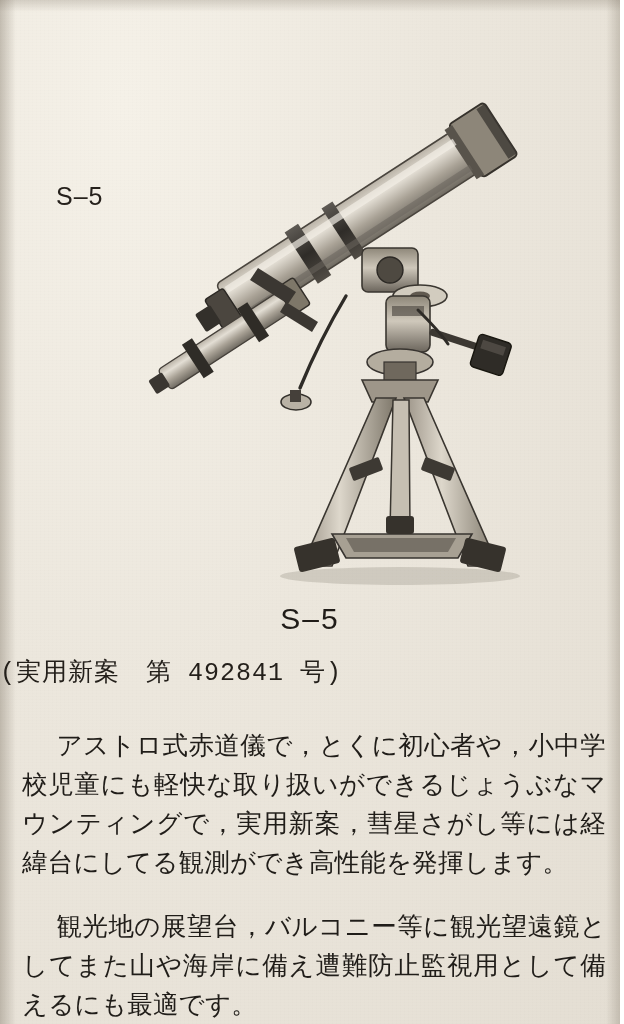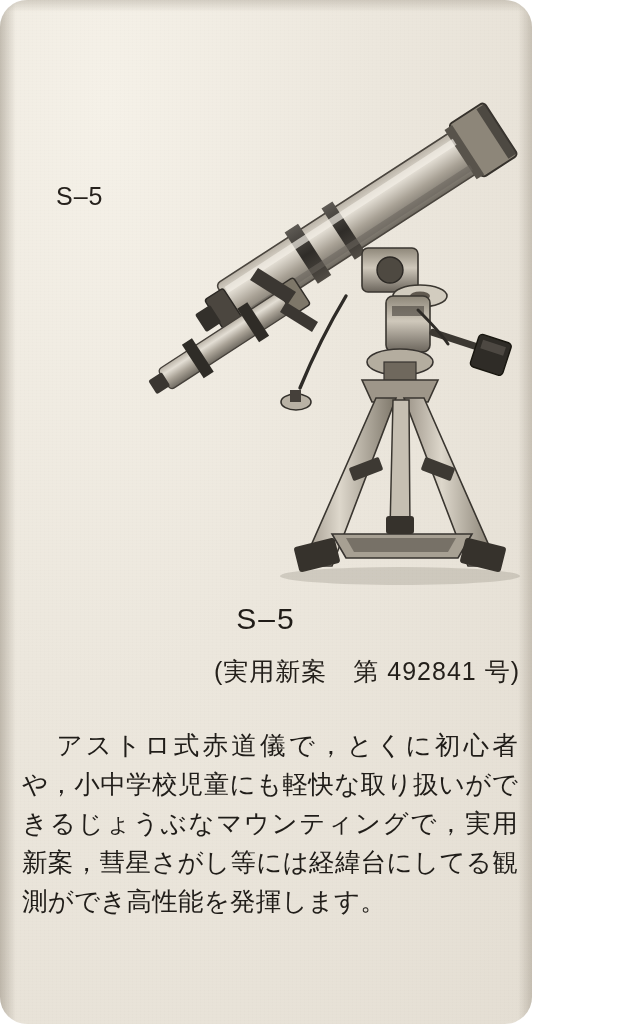--- a/index.html
+++ b/index.html
@@ -8,27 +8,26 @@
     background: #ffffff;
   }
   body {
     width: 624px;
     height: 1024px;
     overflow: hidden;
     font-family: "DejaVu Sans", sans-serif;
   }
   .page {
     position: relative;
-    width: 532px;
+    width: 620px;
     height: 1024px;
     background: #efeae1;
     background-image:
       radial-gradient(ellipse at 20% 10%, #f5f1e8 0%, #ece7dd 45%, #e4ded3 100%);
     overflow: hidden;
-    border-radius: 27px;
   }
   
   .grain {
     position: absolute;
     inset: 0;
     pointer-events: none;
     opacity: .5;
     background-image:
       repeating-linear-gradient(0deg, rgba(0,0,0,0.012) 0px, rgba(0,0,0,0.012) 1px, rgba(255,255,255,0) 1px, rgba(255,255,255,0) 3px),
       repeating-linear-gradient(90deg, rgba(0,0,0,0.010) 0px, rgba(0,0,0,0.010) 1px, rgba(255,255,255,0) 1px, rgba(255,255,255,0) 4px);
@@ -81,22 +80,22 @@
     text-align: center;
     font-family: "Liberation Sans", sans-serif;
     font-size: 30px;
     letter-spacing: 2px;
     color: #201c18;
   }
   .caption-patent {
     position: absolute;
     left: 0; right: 12px;
     top: 655px;
-    text-align: right;
-    font-family: Liberation Sans, sans-serif;
+    text-align: left;
+    font-family: Liberation Mono, monospace;
     font-size: 25px;
     letter-spacing: 1px;
     color: #231f1a;
   }
 
   
   .body-text {
     position: absolute;
     left: 22px;
     right: 14px;
@@ -227,15 +226,16 @@
       <ellipse cx="300" cy="566" rx="120" ry="9" fill="#6d675d" opacity=".22"></ellipse>
     </svg>
   </div>
 
   <div class="caption-model">S–5</div>
 
   <div class="caption-patent">(実用新案　第 492841 号)</div>
 
   <div class="body-text">
     <p class="para indent">アストロ式赤道儀で，とくに初心者や，小中学校児童にも軽快な取り扱いができるじょうぶなマウンティングで，実用新案，彗星さがし等には経緯台にしてる観測ができ高性能を発揮します。</p>
+    <p class="para indent">観光地の展望台，バルコニー等に観光望遠鏡としてまた山や海岸に備え遭難防止監視用として備えるにも最適です。</p>
   </div>
 
 </div>
 
 </body></html>

